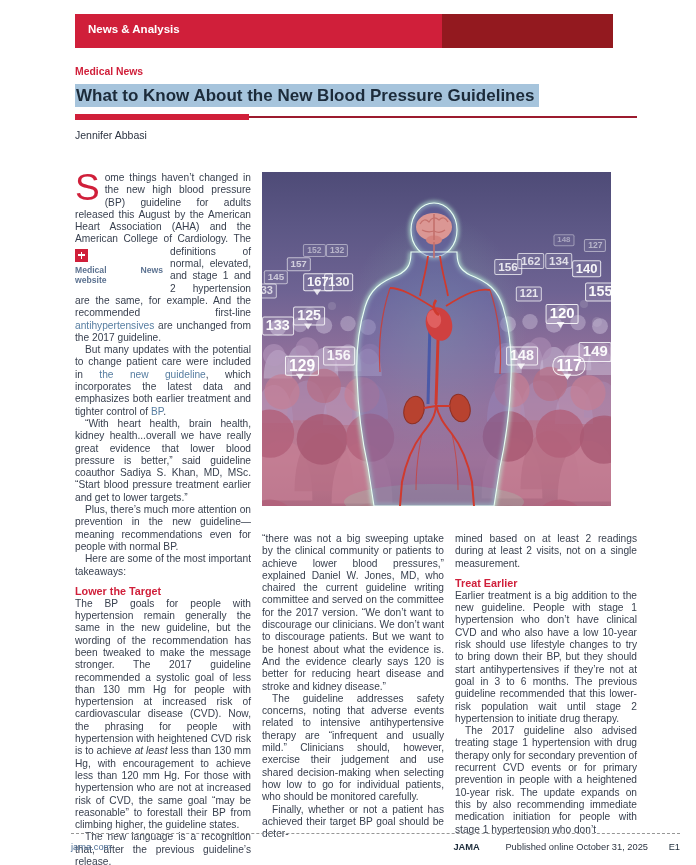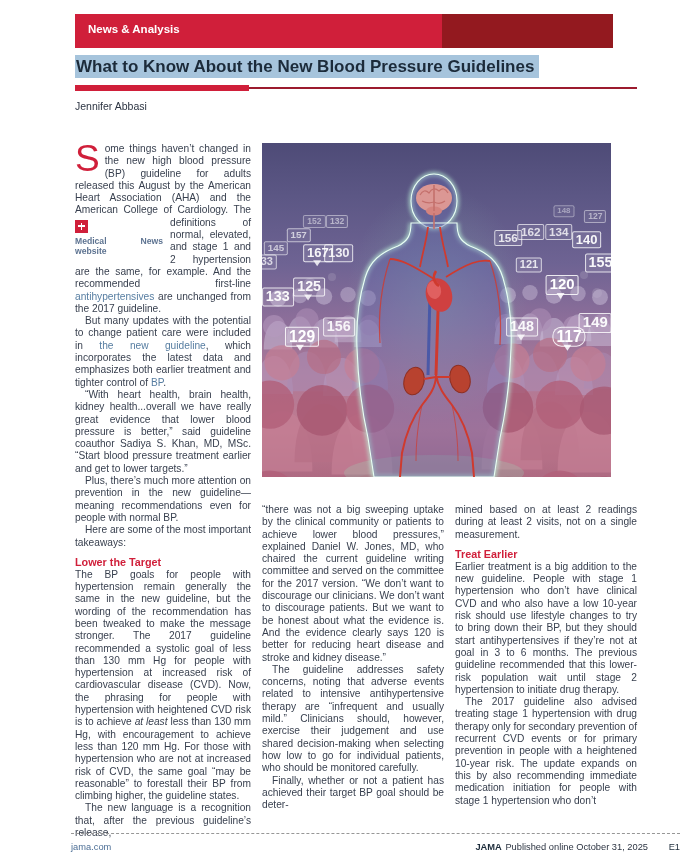--- a/index.html
+++ b/index.html
@@ -52,33 +52,34 @@
         line-height:1.2;padding:0 3px;border-radius:2px;}
   .chip.tail::after{content:"";position:absolute;left:32%;bottom:-9px;border:4px solid transparent;
         border-top:6px solid rgba(255,255,255,0.85);}
 
   
   .footer{position:absolute;left:71px;right:16px;bottom:13px;border-top:1px dashed #979797;
           padding-top:8px;display:flex;justify-content:space-between;align-items:center;
           font-size:9.3px;color:#333;}
   .f-site{color:#4d6f96;}
   .f-journal{font-weight:bold;color:#1c2b3a;}
-  .f-pub{margin-left:1px;color:#2c3442;}
+  .f-pub{margin-left:23px;color:#2c3442;}
   .f-page{font-weight:normal;margin-left:18px;color:#1c2b3a;}
 </style>
 </head>
 <body>
 
 <div class="page">
 
   <div class="topbar">
     <div class="darkseg"></div>
     <span class="label">News &amp; Analysis</span>
   </div>
 
+  <div class="kicker">Medical News</div>
 
   <div class="title-line">
     <h1><span class="hl">What to Know About the New Blood Pressure Guidelines</span></h1>
   </div>
   <div class="rule">
     <div class="thin"></div>
     <div class="thick"></div>
   </div>
   <div class="byline">Jennifer Abbasi</div>
 

